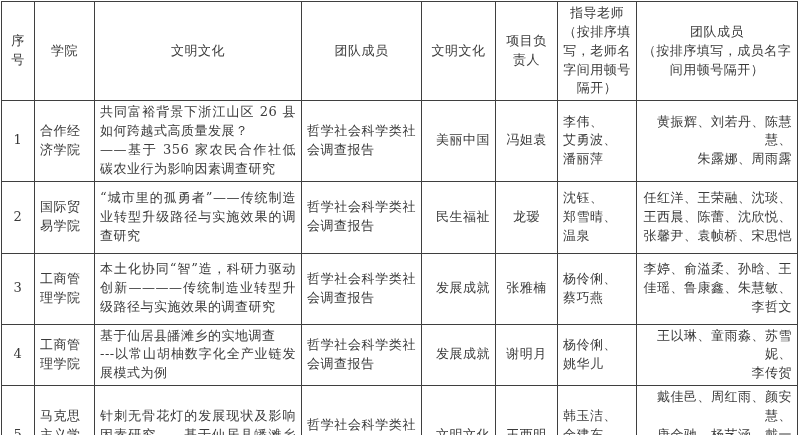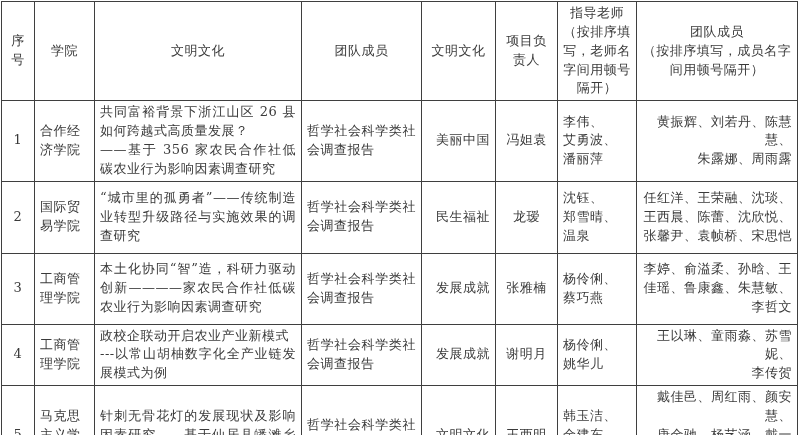--- a/index.html
+++ b/index.html
@@ -101,35 +101,35 @@
 郑雪晴、
 温泉</td>
         <td class="c-members">任红洋、王荣融、沈琰、
 王西晨、陈蕾、沈欣悦、
 张馨尹、袁帧桥、宋思恺</td>
       </tr>
       <tr style="height:71px">
         <td class="c-no">3</td>
         <td class="c-college">工商管
 理学院</td>
-        <td class="c-title">本土化协同“智”造，科研力驱动创新————家农民合作社低碳农业行为影响因素调查研究</td>
+        <td class="c-title">本土化协同“智”造，科研力驱动创新————传统制造业转型升级路径与实施效果的调查研究</td>
         <td class="c-category">哲学社会科学类社会调查报告</td>
         <td class="c-class">发展成就</td>
         <td class="c-leader">张雅楠</td>
         <td class="c-advisors">杨伶俐、
 蔡巧燕</td>
         <td class="c-members">李婷、俞溢柔、孙晗、王
 佳瑶、鲁康鑫、朱慧敏、
 李哲文</td>
       </tr>
       <tr style="height:57px">
         <td class="c-no">4</td>
         <td class="c-college">工商管
 理学院</td>
-        <td class="c-title">政校企联动开启农业产业新模式
+        <td class="c-title">基于仙居县皤滩乡的实地调查
 ---以常山胡柚数字化全产业链发展模式为例</td>
         <td class="c-category">哲学社会科学类社会调查报告</td>
         <td class="c-class">发展成就</td>
         <td class="c-leader">谢明月</td>
         <td class="c-advisors">杨伶俐、
 姚华儿</td>
         <td class="c-members">王以琳、童雨淼、苏雪妮、
 李传贺</td>
       </tr>
       <tr style="height:66px">

